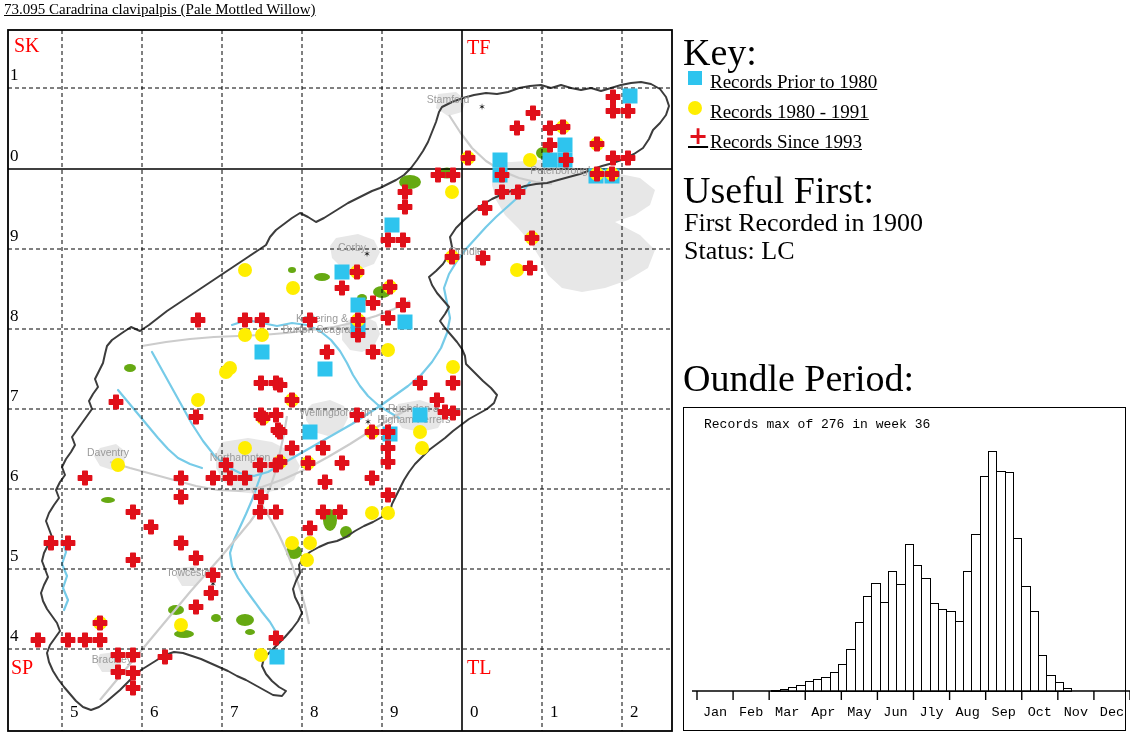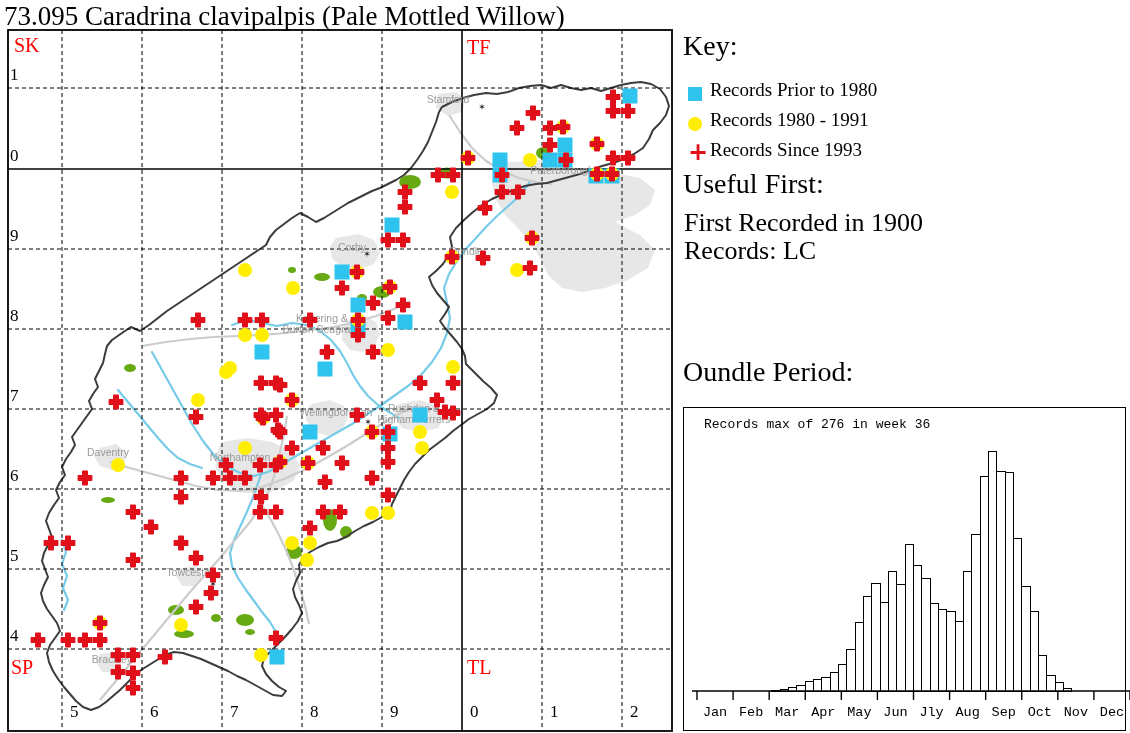--- a/index.html
+++ b/index.html
@@ -1,23 +1,23 @@
 <!DOCTYPE html>
 <html><head>
 <meta charset="utf-8">
 <style>
   html,body{margin:0;padding:0;background:#fff;}
   body{width:1130px;height:733px;position:relative;overflow:hidden;
        font-family:"Liberation Serif",serif;color:#000;}
-  #title{position:absolute;left:4px;top:1px;font-size:27px;white-space:nowrap;}
+  #title{position:absolute;left:4px;top:1px;font-size:15px;white-space:nowrap;text-decoration:underline;}
   #map-svg{position:absolute;left:0;top:0;}
-  .panel-head{position:absolute;left:683px;font-size:28px;}
+  .panel-head{position:absolute;left:683px;font-size:38px;}
   #key-head{top:30px;}
   #key-items{position:absolute;left:688px;top:71px;}
-  .key-item{display:flex;align-items:flex-end;height:30px;font-size:19px;}
+  .key-item{display:flex;align-items:flex-start;height:30px;font-size:19px;text-decoration:underline;}
   .key-marker{width:22px;display:flex;align-items:center;}
   .km-square{width:14px;height:14px;background:#2ec4ee;display:inline-block;}
   .km-circle{width:14px;height:14px;background:#ffee00;border-radius:50%;display:inline-block;}
   .km-cross{color:#e0101a;font-weight:bold;font-size:24px;line-height:14px;
             font-family:"DejaVu Sans",sans-serif;display:inline-block;transform:translateY(-2px);}
   #useful-head{top:168px;}
   #useful-lines{position:absolute;left:684px;top:209px;font-size:26px;line-height:27.5px;}
   #flight-head{top:356px;}
   #chart-box{position:absolute;left:683px;top:407px;width:443px;height:324px;
              border:1px solid #000;box-sizing:border-box;padding-left:8px;}
@@ -308,21 +308,21 @@
     <span class="key-marker">
         <span class="km-cross">+</span>
       </span>
     <span>Records Since 1993</span>
   </div>
 </div>
 
 <div id="useful-head" class="panel-head">Useful First:</div>
 <div id="useful-lines">
   <div>First Recorded in 1900</div>
-  <div>Records: LC</div>
+  <div>Status: LC</div>
 </div>
 
 <div id="flight-head" class="panel-head">Oundle Period:</div>
 <div id="chart-box">
   <svg id="chart-svg" width="441" height="322" viewBox="0 0 441 322">
       <text x="12" y="20" font-size="13" font-family="&quot;Liberation Mono&quot;,monospace" fill="#000">Records max of 276 in week 36</text>
       <rect x="79.9423076923077" y="282.1304347826087" width="8.326923076923077" height="0.8695652173913043" fill="#fff" stroke="#000" stroke-width="1" shape-rendering="crispEdges"></rect>
       <rect x="88.26923076923077" y="281.2608695652174" width="8.326923076923077" height="1.7391304347826086" fill="#fff" stroke="#000" stroke-width="1" shape-rendering="crispEdges"></rect>
       <rect x="96.59615384615384" y="279.5217391304348" width="8.326923076923077" height="3.4782608695652173" fill="#fff" stroke="#000" stroke-width="1" shape-rendering="crispEdges"></rect>
       <rect x="104.92307692307692" y="277.7826086956522" width="8.326923076923077" height="5.217391304347826" fill="#fff" stroke="#000" stroke-width="1" shape-rendering="crispEdges"></rect>

